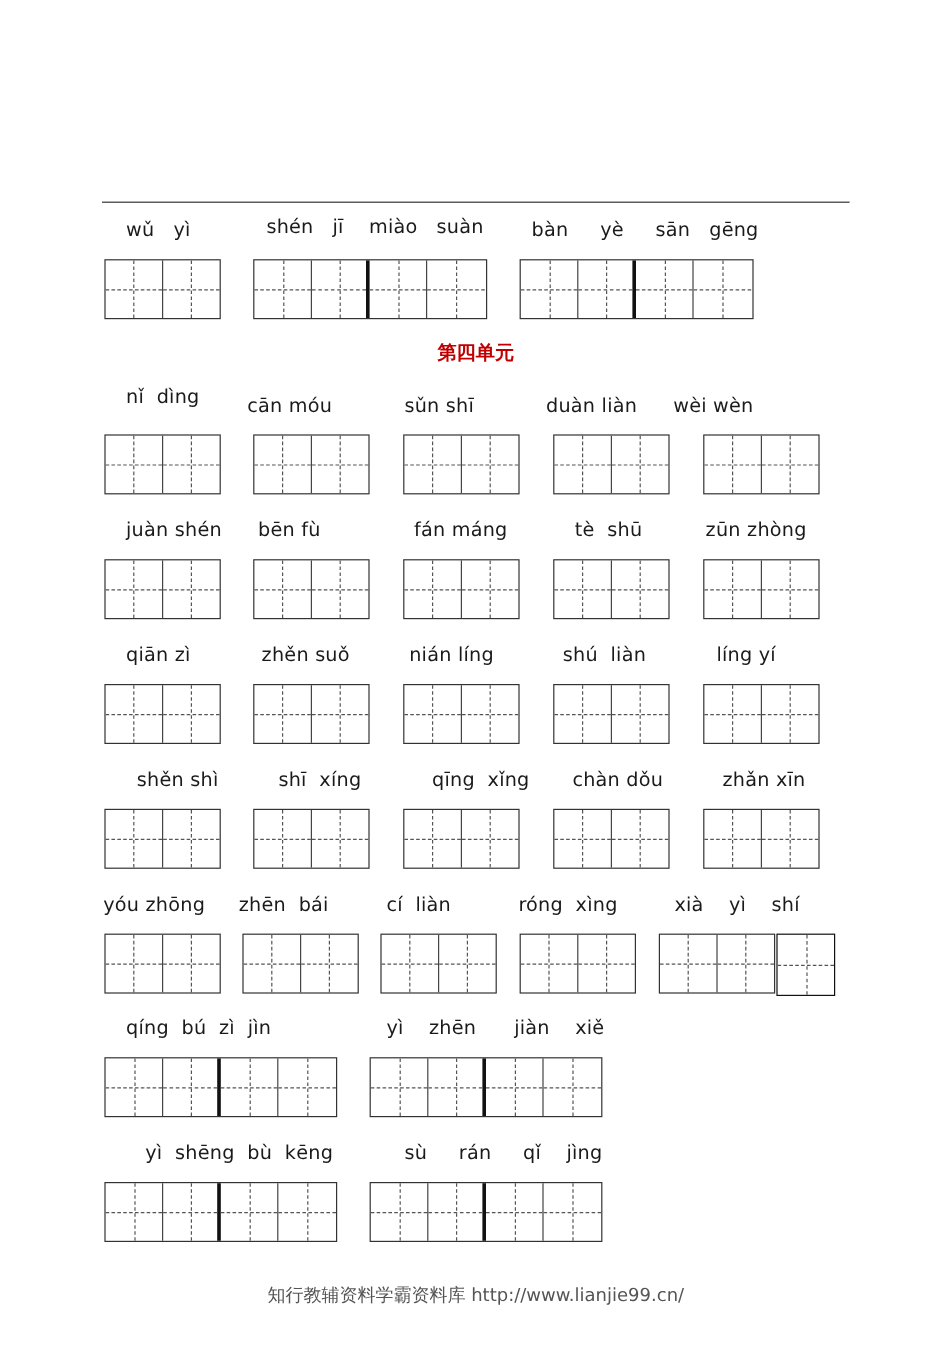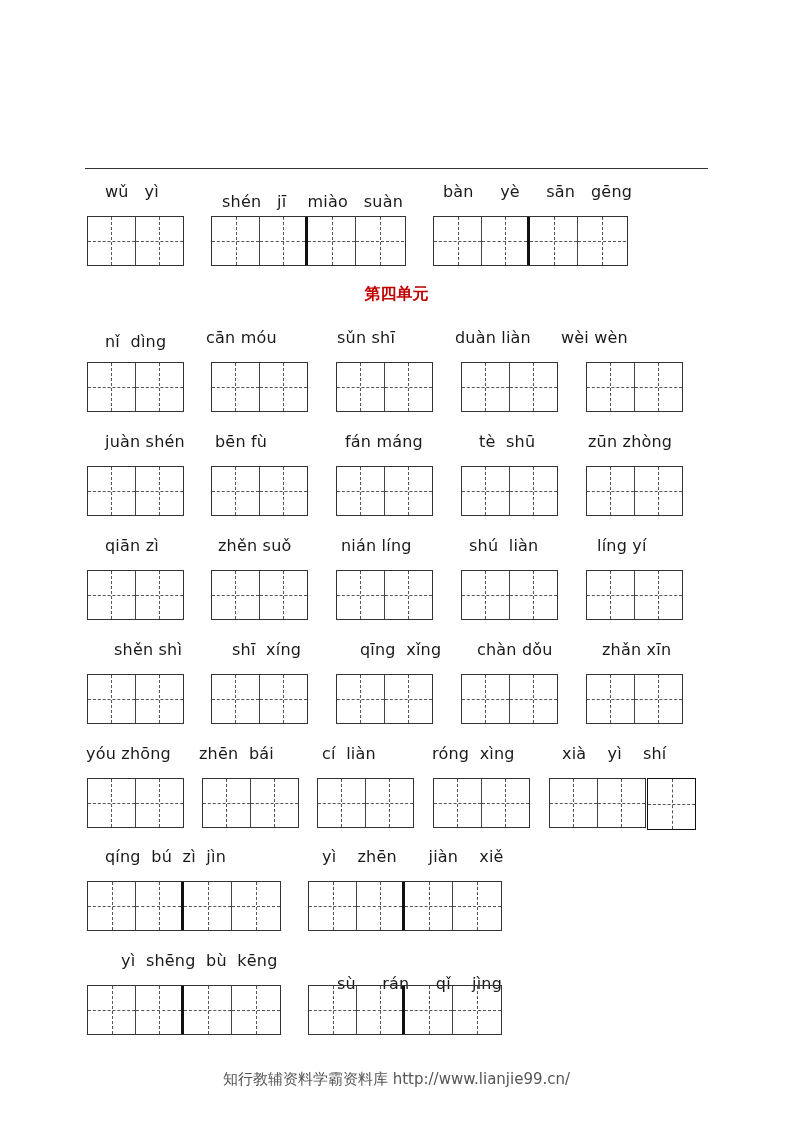--- a/index.html
+++ b/index.html
@@ -22,39 +22,39 @@
 <body>
 
 <div class="rule"></div>
 
 <span class="py" style="left:105px;top:182px;">wǔ   yì</span>
 <div class="grid" style="left:87px;top:216px;width:97px;">
     <div class="cell"></div>
     <div class="cell"></div>
   </div>
 
-<span class="py" style="left:222px;top:192px;">shén   jī    miào   suàn</span>
+<span class="py" style="left:222px;top:179px;">shén   jī    miào   suàn</span>
 <div class="grid" style="left:211px;top:216px;width:195px;">
     <div class="cell"></div>
     <div class="cell thick"></div>
     <div class="cell"></div>
     <div class="cell"></div>
   </div>
 
 <span class="py" style="left:443px;top:182px;">bàn     yè     sān   gēng</span>
 <div class="grid" style="left:433px;top:216px;width:195px;">
     <div class="cell"></div>
     <div class="cell thick"></div>
     <div class="cell"></div>
     <div class="cell"></div>
   </div>
 
 <div class="unit">第四单元</div>
 
-<span class="py" style="left:105px;top:332px;text-align:center;">nǐ  dìng</span>
+<span class="py" style="left:105px;top:321px;text-align:center;">nǐ  dìng</span>
 <span class="py" style="left:206px;top:328px;">cān móu</span>
 <span class="py" style="left:337px;top:328px;">sǔn shī</span>
 <span class="py" style="left:455px;top:328px;">duàn liàn</span>
 <span class="py" style="left:561px;top:328px;">wèi wèn</span>
 <div class="grid" style="left:87px;top:362px;width:97px;">
     <div class="cell"></div>
     <div class="cell"></div>
   </div>
 <div class="grid" style="left:211px;top:362px;width:97px;">
     <div class="cell"></div>
@@ -189,21 +189,21 @@
     <div class="cell"></div>
   </div>
 <div class="grid" style="left:308px;top:881px;width:194px;">
     <div class="cell"></div>
     <div class="cell thick"></div>
     <div class="cell"></div>
     <div class="cell"></div>
   </div>
 
 <span class="py" style="left:105px;top:951px;margin-left:16px;">yì  shēng  bù  kēng</span>
-<span class="py" style="left:337px;top:951px;margin-top:23px;">sù     rán     qǐ    jìng</span>
+<span class="py" style="left:337px;top:951px;">sù     rán     qǐ    jìng</span>
 <div class="grid" style="left:87px;top:985px;width:194px;">
     <div class="cell"></div>
     <div class="cell thick"></div>
     <div class="cell"></div>
     <div class="cell"></div>
   </div>
 <div class="grid" style="left:308px;top:985px;width:194px;">
     <div class="cell"></div>
     <div class="cell thick"></div>
     <div class="cell"></div>

